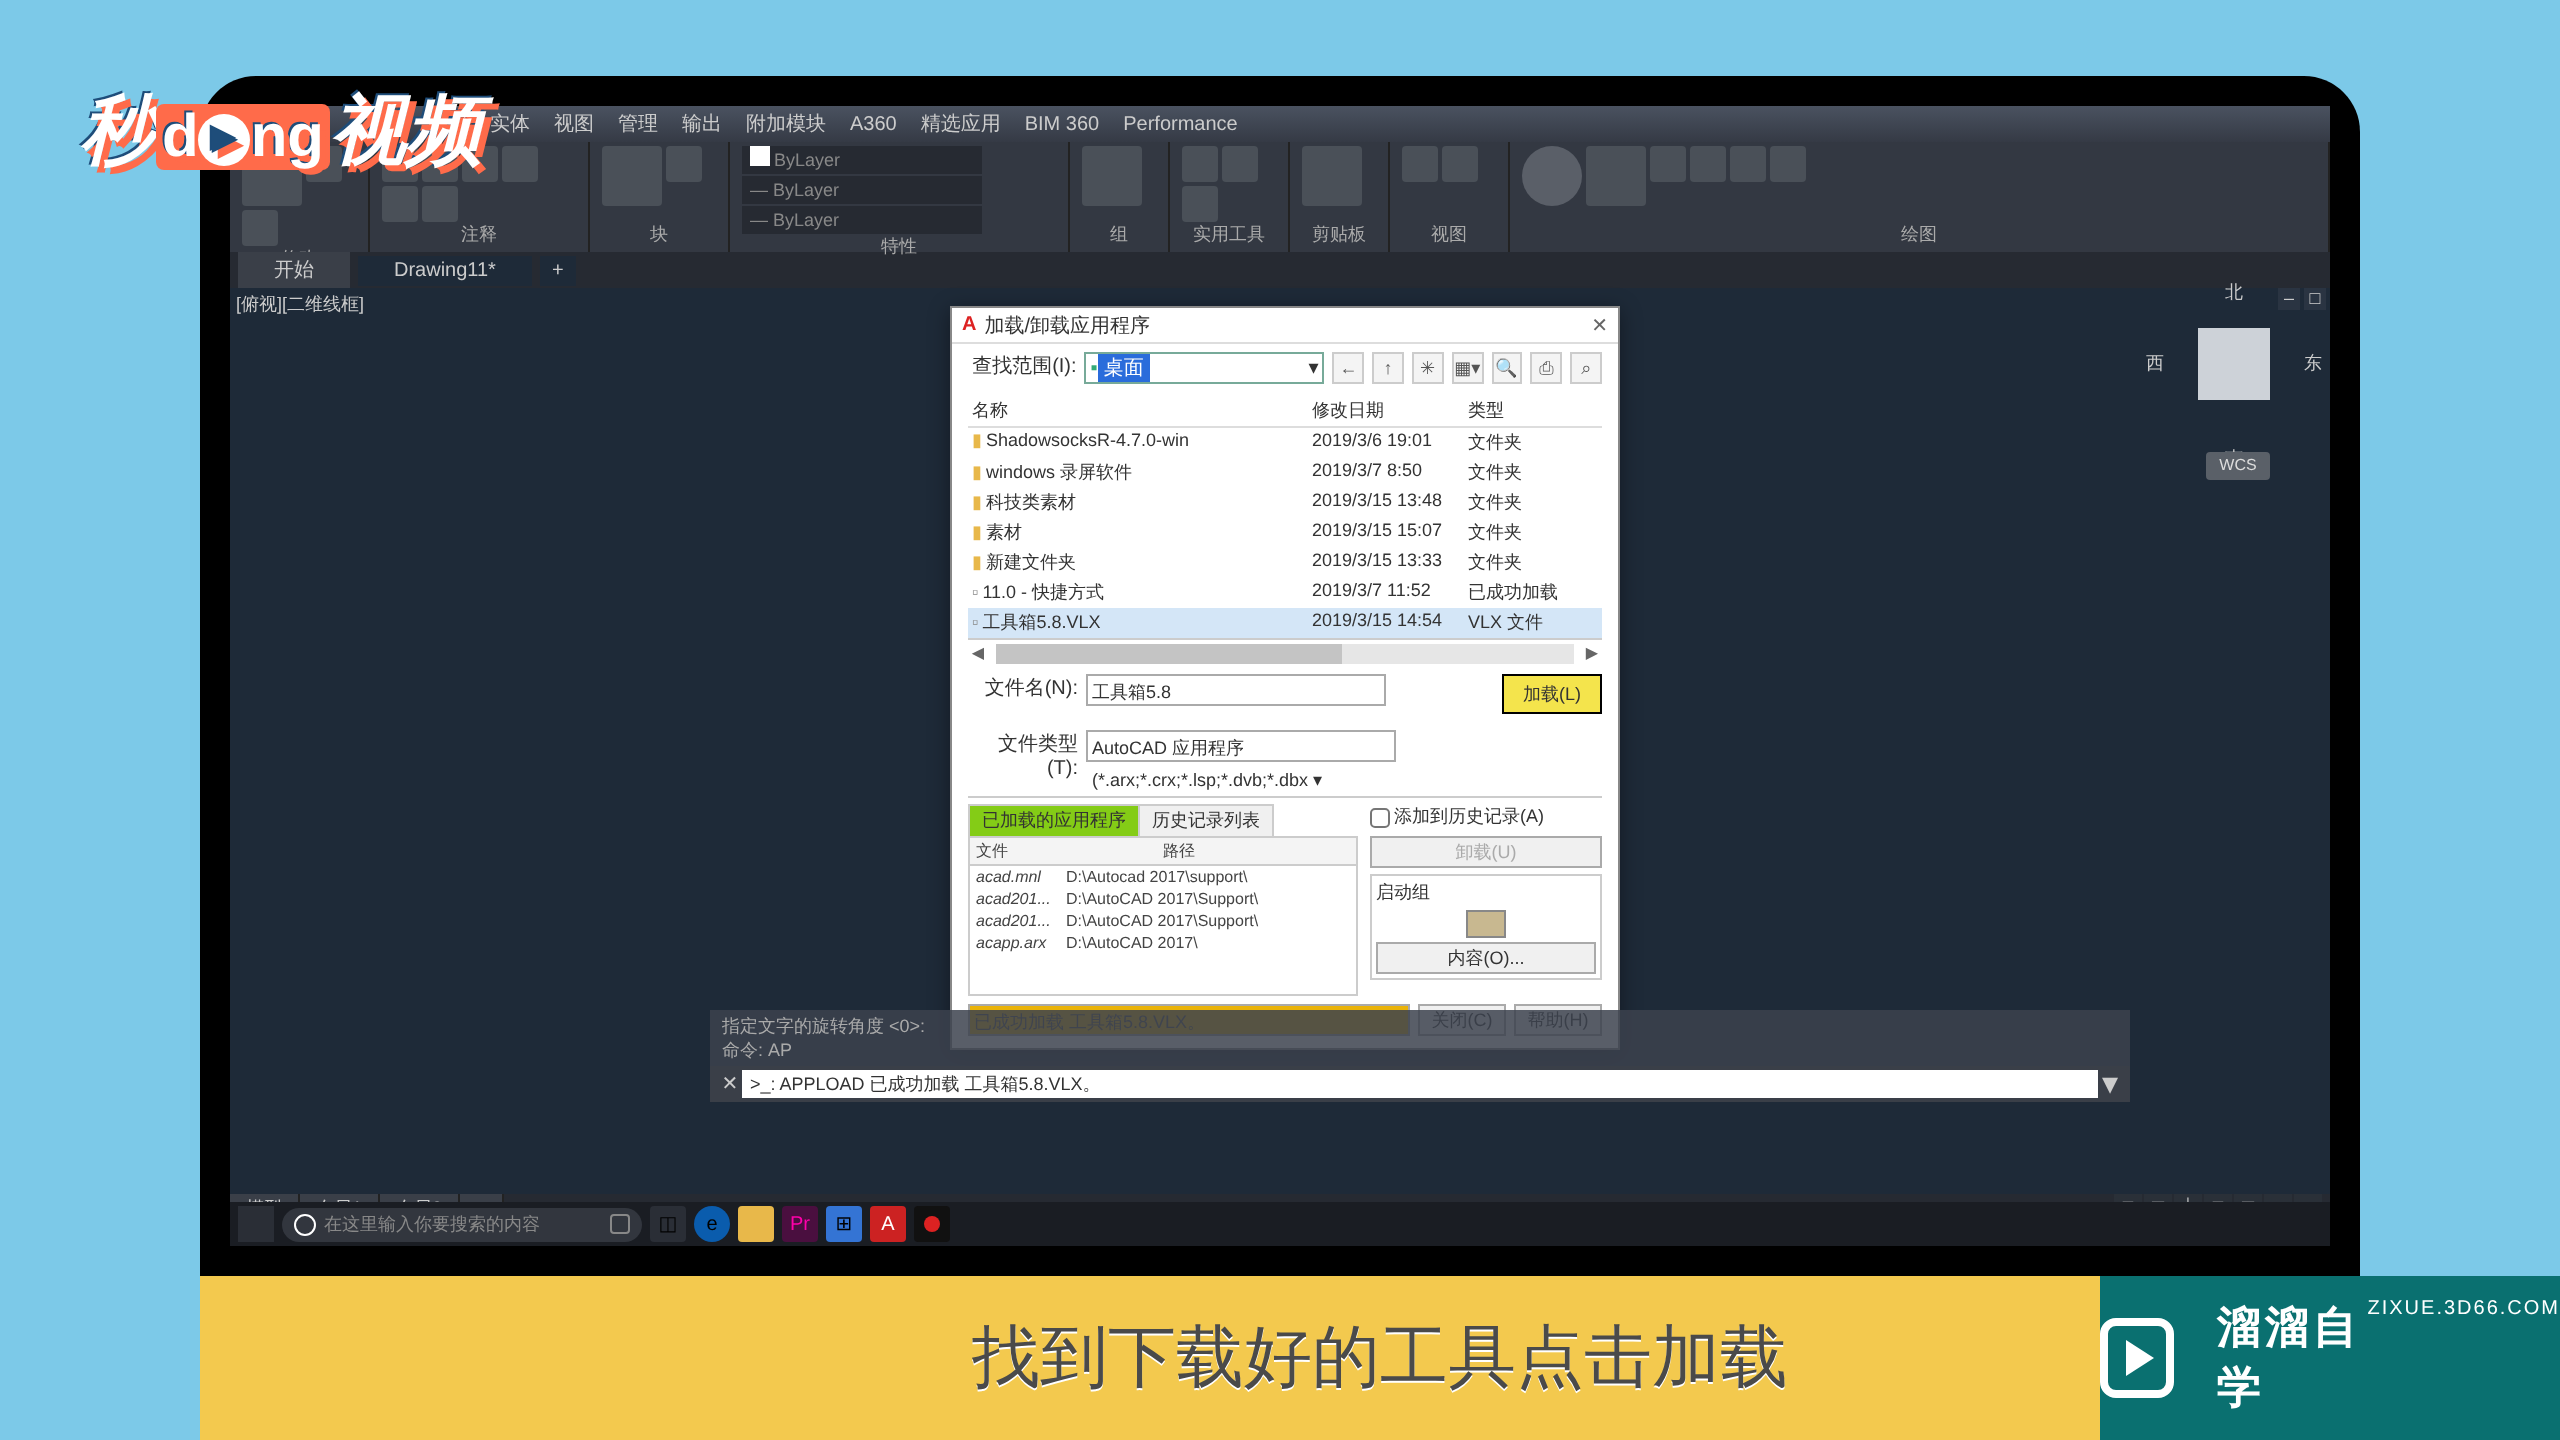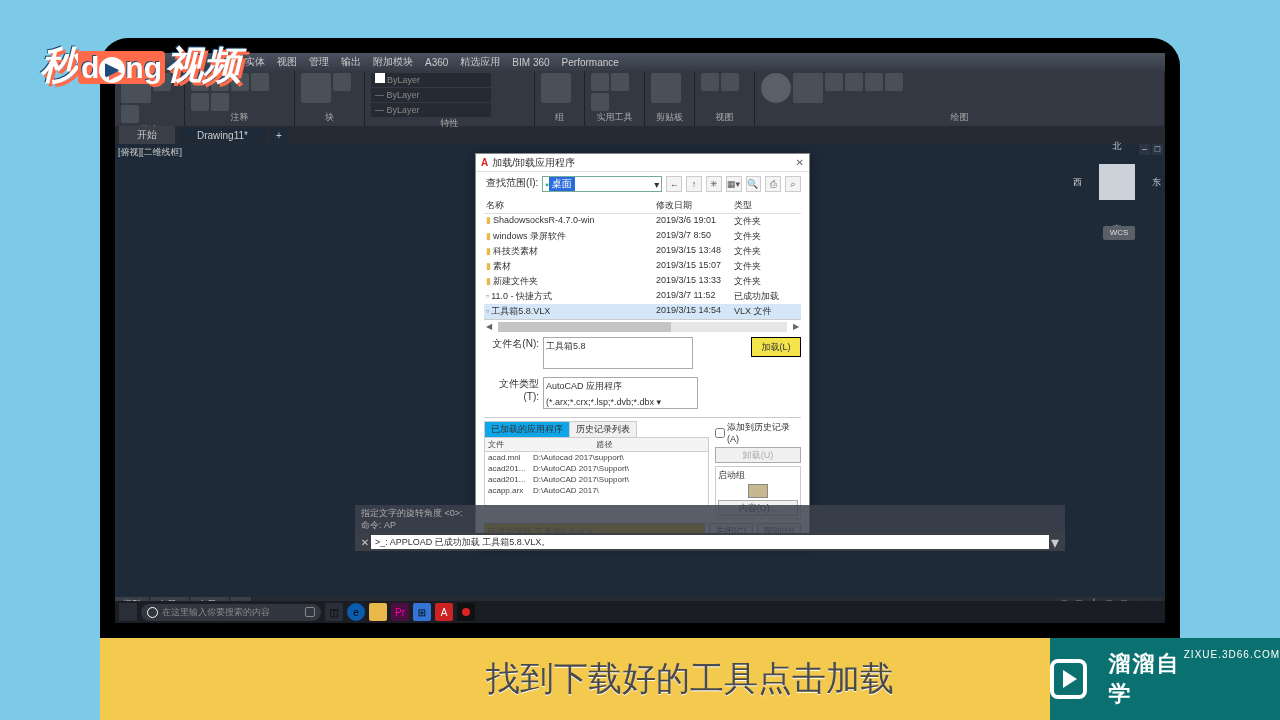--- a/index.html
+++ b/index.html
@@ -60,34 +60,34 @@
   .fl-head .c3, .fl-row .c3 { flex:1; }
   .fl-row { color:#333; }
   .fl-row.selected { background:#d4e6f7; }
   .fl-row .folder-ico { color:#e8b84a; margin-right:2px; }
   .fl-row .file-ico { color:#888; margin-right:2px; }
   .fl-scroll { display:flex; align-items:center; margin:1px 8px; }
   .fl-scroll .track { flex:1; height:10px; background:#e6e6e6; margin:0 4px; }
   .fl-scroll .thumb { width:60%; height:100%; background:#c4c4c4; }
   .fl-scroll .arr { width:10px; height:10px; font-size:8px; color:#666; text-align:center; }
 
-  .dlg-row .text-input { flex:0 0 150px; height:32px; border:1px solid #aaa; padding:0 2px; font-size:9px; line-height:16px; }
+  .dlg-row .text-input { flex:0 0 150px; height:16px; border:1px solid #aaa; padding:0 2px; font-size:9px; line-height:16px; }
   .load-btn { width:50px; height:20px; border:1px solid #000; background:#f4e44c; font-size:9px; text-align:center; line-height:18px; margin-left:6px; position:relative; }
   .highlight-ring { position:absolute; width:46px; height:46px; border-radius:50%; background:radial-gradient(circle,#f8ec2c 50%,rgba(248,236,44,0) 70%); left:50%; top:50%; transform:translate(-50%,-50%); z-index:-1; }
 
   .dlg-section { display:flex; margin:4px 8px; gap:6px; border-top:1px solid #ccc; padding-top:3px; }
-  .loaded-box { flex:1; border:1px solid #ccc; height:70px; font-size:8px; position:relative; }
+  .loaded-box { flex:1; border:1px solid #ccc; height:80px; font-size:8px; position:relative; }
   .loaded-tabs { display:flex; font-size:9px; }
   .loaded-tabs .tab { padding:1px 6px; border:1px solid #ccc; border-bottom:none; background:#f0f0f0; margin-right:-1px; }
-  .loaded-tabs .tab.active { background:#0ea5e9; }
+  .loaded-tabs .tab.active { background:#84cc16; }
   .loaded-head, .loaded-row { display:flex; padding:1px 3px; }
   .loaded-head { border-bottom:1px solid #ccc; background:#f4f4f4; }
   .loaded-head div, .loaded-row div { flex:1; font-size:8px; color:#444; }
-  .loaded-row div:first-child { flex:0 0 45px; }
-  .right-col { width:86px; display:flex; flex-direction:column; gap:3px; }
+  .loaded-row div:first-child { flex:0 0 45px;font-style:italic; }
+  .right-col { width:116px; display:flex; flex-direction:column; gap:3px; }
   .chk { font-size:9px; display:flex; align-items:center; gap:2px; }
   .chk input { width:10px; height:10px; }
   .sm-btn { height:16px; border:1px solid #aaa; background:#f0f0f0; font-size:9px; text-align:center; line-height:14px; }
   .startup-box { border:1px solid #ccc; padding:2px; font-size:9px; }
   .briefcase { width:20px; height:14px; background:#c8b890; margin:2px auto; border:1px solid #888; }
 
   .status-line { margin:4px 8px 6px; display:flex; gap:4px; align-items:center; }
   .status-input { flex:1; height:16px; border:1px solid #aaa; background:#eab308; padding:0 2px; font-size:9px; line-height:16px; color:#555; }
 
   .cmd-area { position:absolute; left:240px; right:100px; bottom:26px; }

